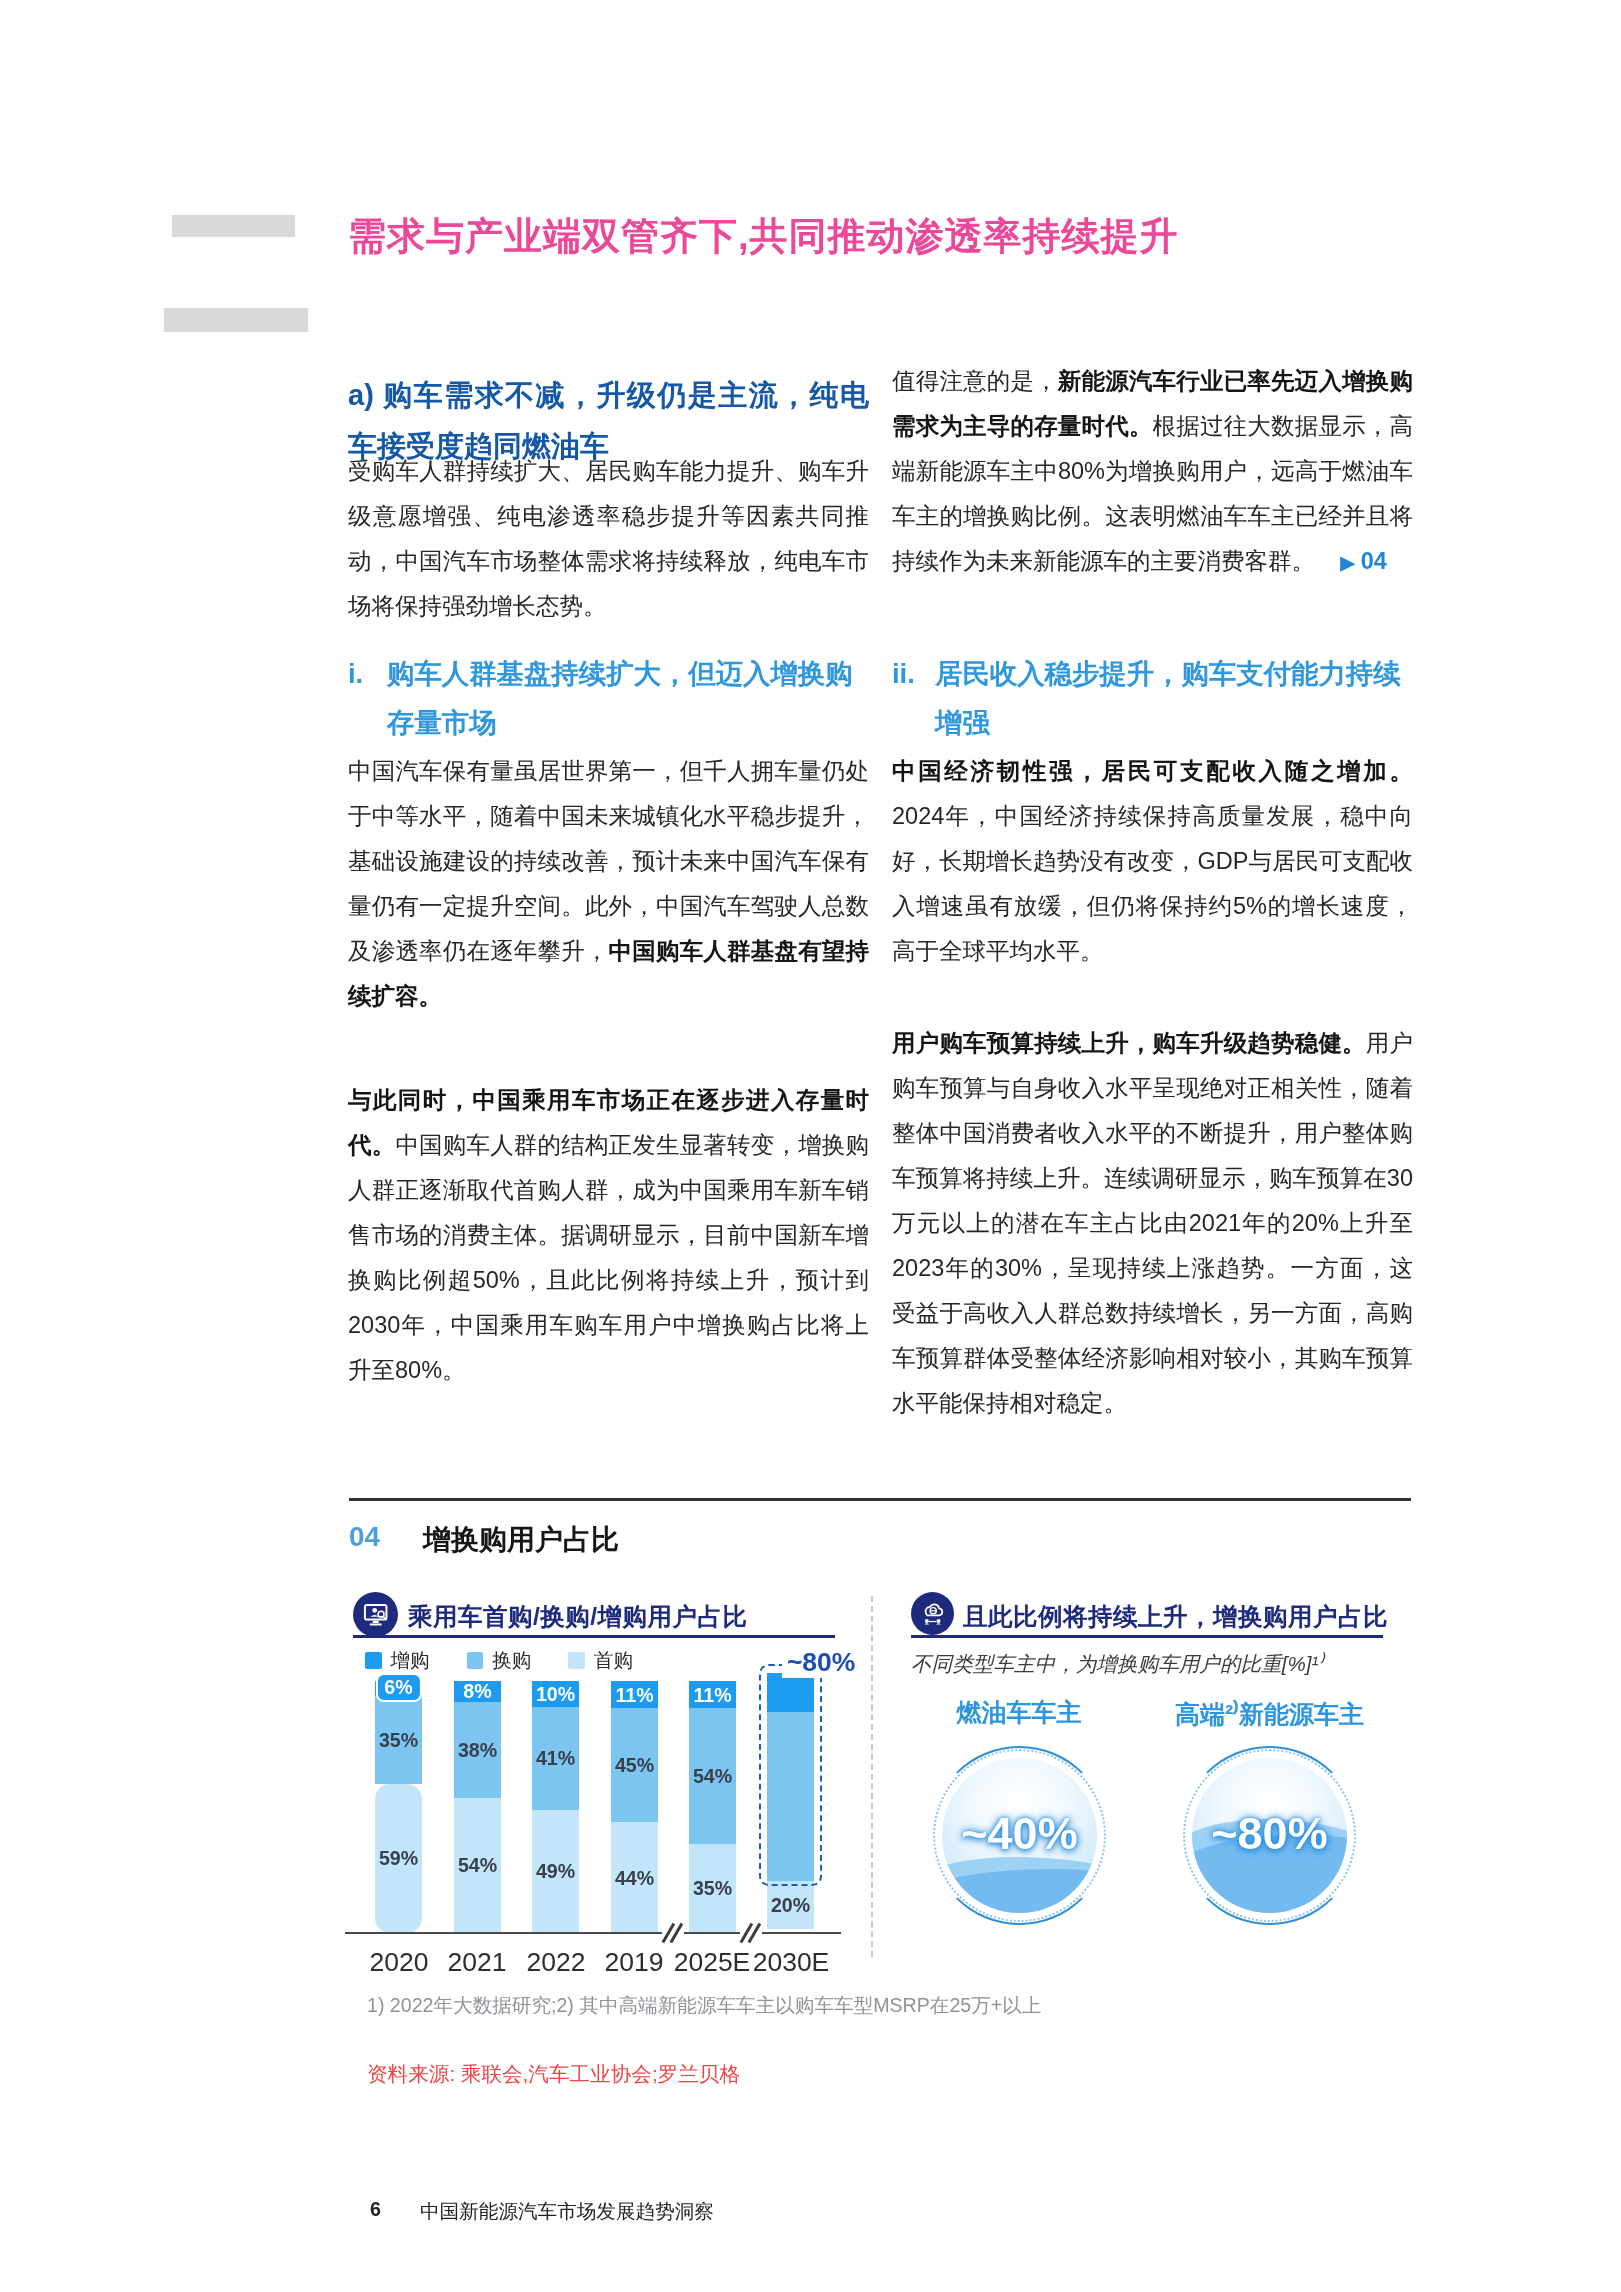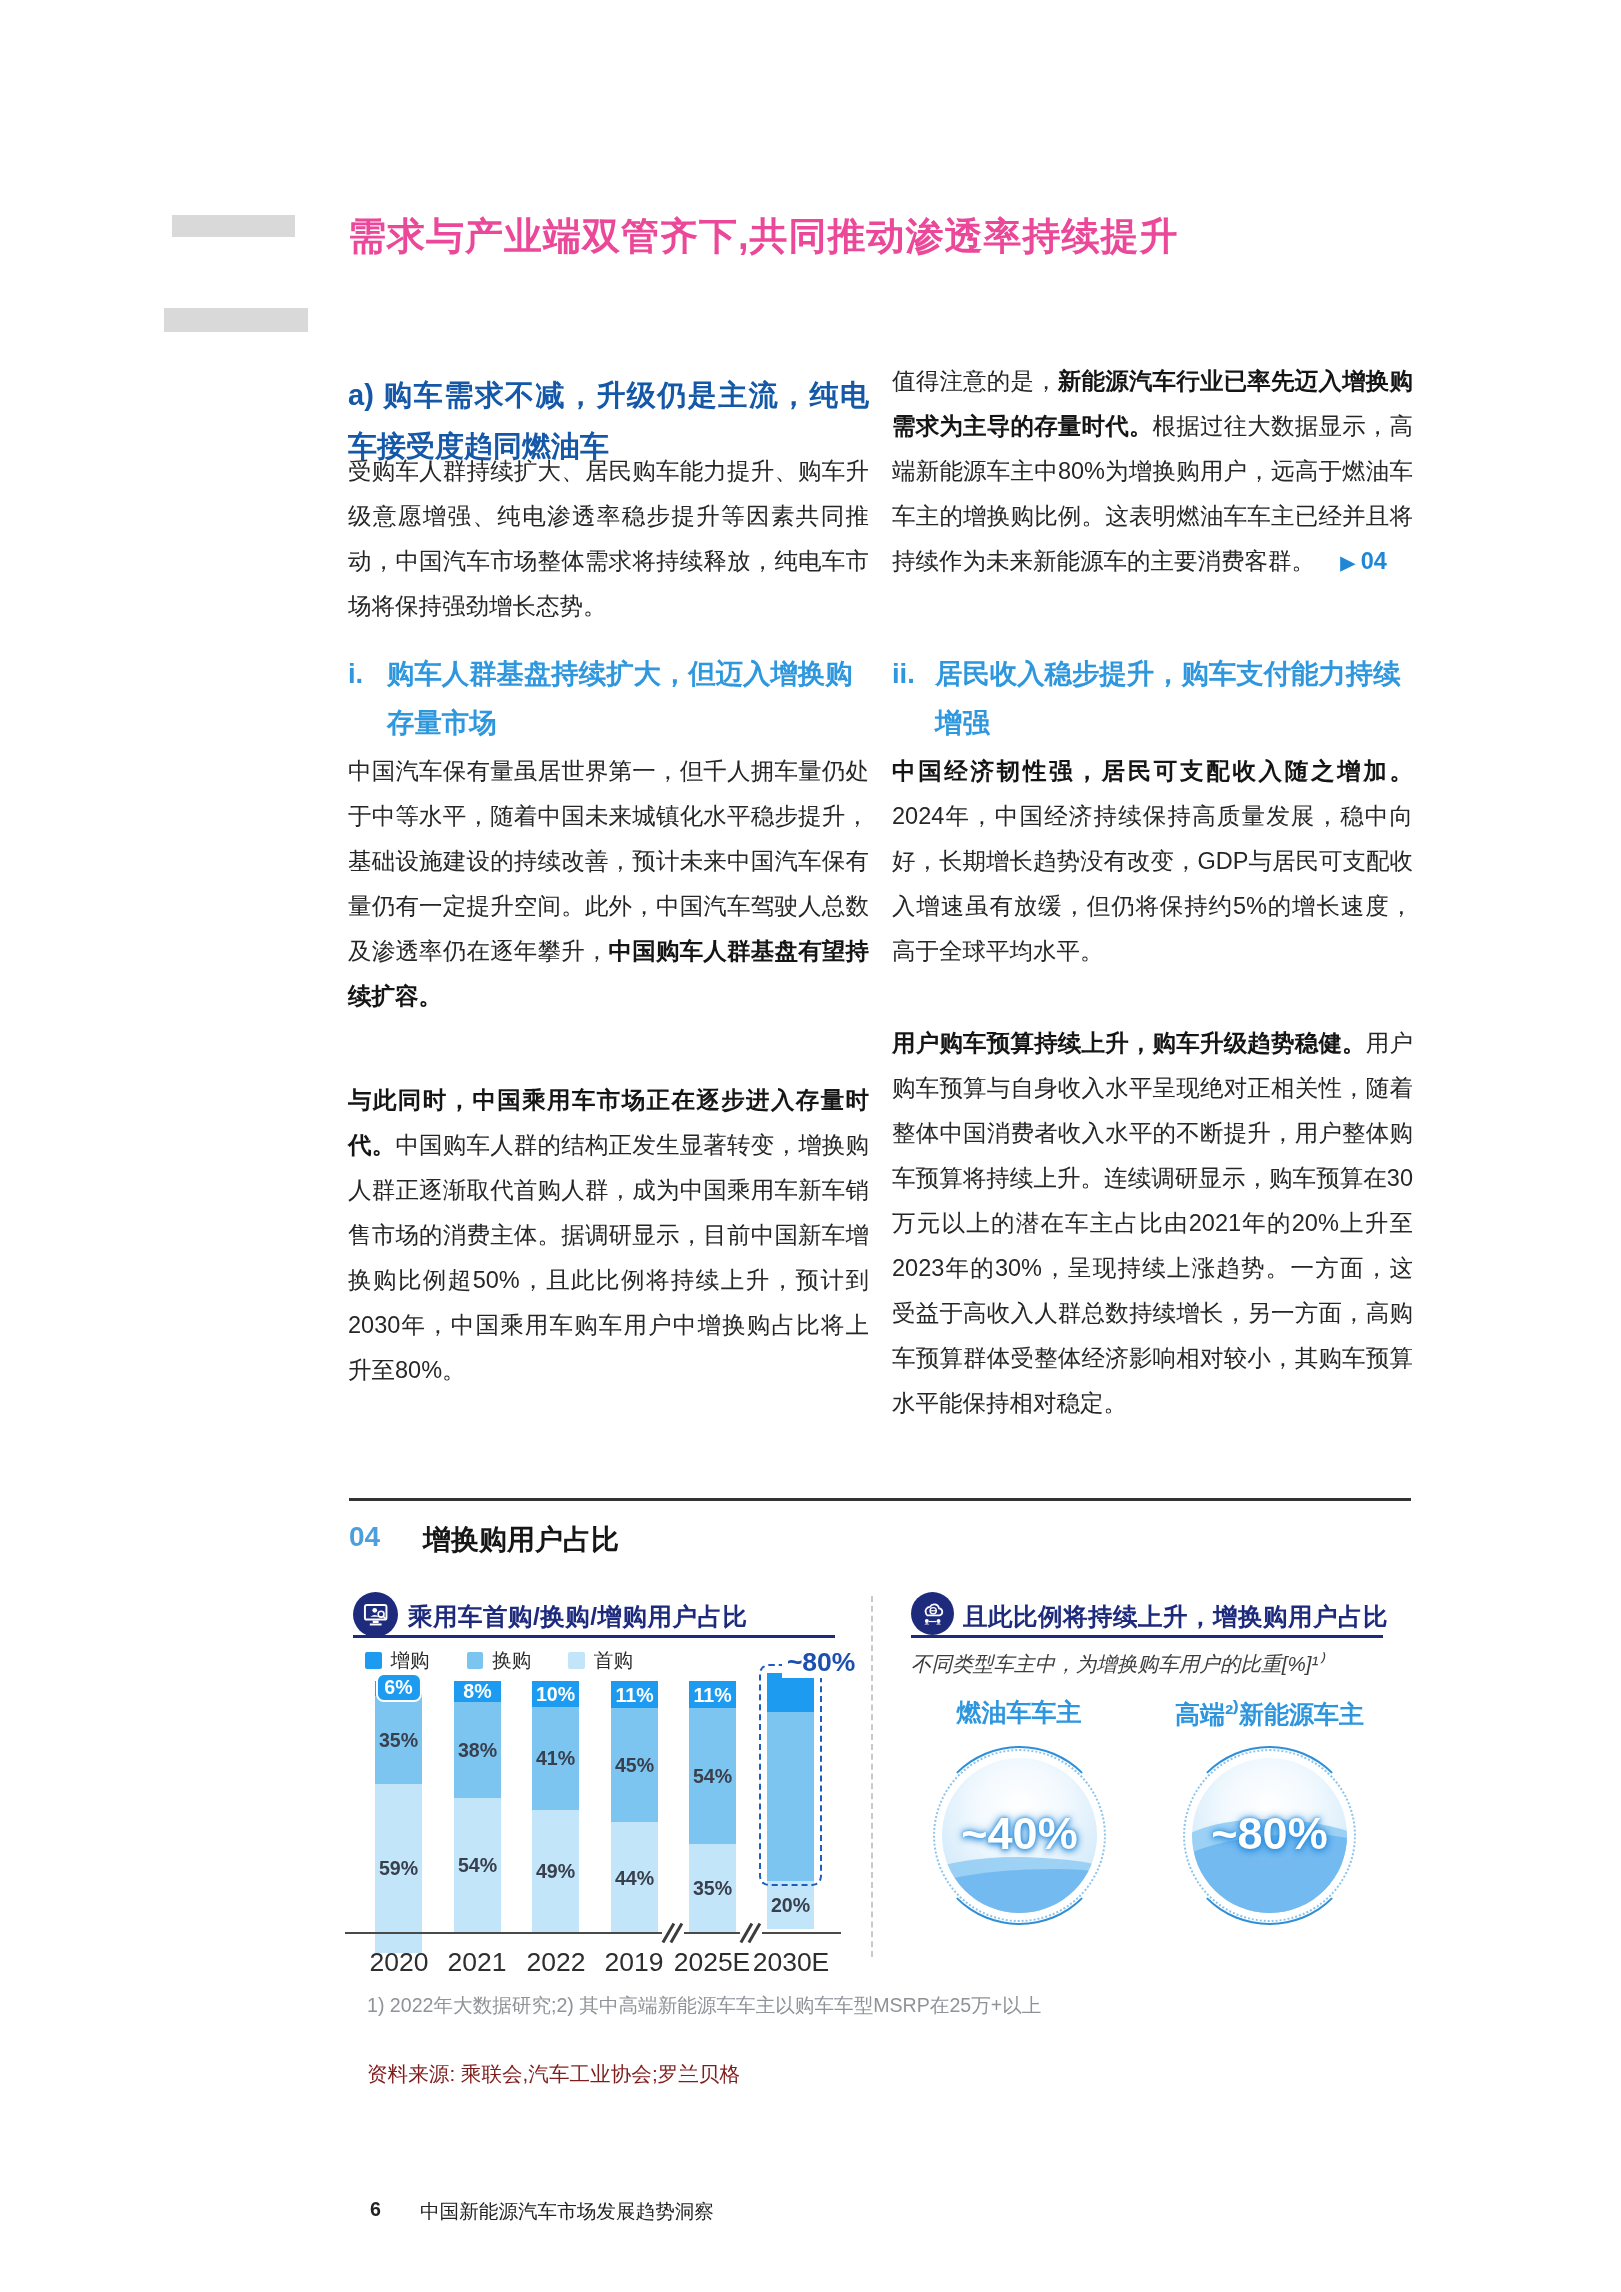--- a/index.html
+++ b/index.html
@@ -52,21 +52,21 @@
   .ring::before{border-top-color:#2e8fd8;}
   .ring::after{border-bottom-color:#2e8fd8;}
   .sphere{position:absolute;inset:6.9px;border-radius:50%;overflow:hidden;background:radial-gradient(circle at 50% 32%,#ffffff 0%,#f2f9fe 35%,#d9edfb 65%,#bfe1f7 100%);}
   .wave{position:absolute;width:170%;left:-35%;}
   .wave.w1{background:rgba(139,201,243,0.8);border-radius:48% 52% 0 0/70% 55% 0 0;}
   .wave.w2{background:rgba(108,182,240,0.85);border-radius:55% 45% 0 0/50% 68% 0 0;left:-20%;}
   .kpi-value{position:absolute;left:0;right:0;text-align:center;font-size:45px;font-weight:800;color:#ffffff;
     text-shadow:0 0 9.8px rgba(40,140,220,0.95),0 0 3.9px rgba(40,140,220,0.9),0 2px 5.9px rgba(40,140,220,0.8);}
   
   .footnote{font-size:19.6px;color:#8f9398;}
-  .source{font-size:20.6px;color:#7f1d1d;}
+  .source{font-size:20.6px;color:#ef4444;}
   .footer-num{font-size:19.6px;font-weight:700;color:#222;}
   .footer-title{font-size:19.6px;font-weight:500;color:#222;}
 </style>
 </head>
 <body>
 
 <div>
 
   <div class="abs deco" style="left:172px;top:215px;width:123px;height:21.6px;"></div>
   <div class="abs deco" style="left:164px;top:308px;width:144px;height:23.5px;"></div>
@@ -142,21 +142,21 @@
       </span>
   </div>
 
   <div class="bar" style="left:375px;top:1681px;">
     <div class="seg z" style="height:14.7px;">
       <span class="callout">6%</span>
     </div>
     <div class="seg h" style="height:88px;">
         <span class="seg-label">35%</span>
       </div>
-    <div class="seg s" style="height:169px;">
+    <div class="seg s" style="height:149px;border-radius:15px;">
         <span class="seg-label">59%</span>
       </div>
   </div>
 
   <div class="bar" style="left:454px;top:1681px;">
     <div class="seg z" style="height:20.6px;">
         <span class="seg-label w">8%</span>
       </div>
     <div class="seg h" style="height:96px;">
         <span class="seg-label">38%</span>

